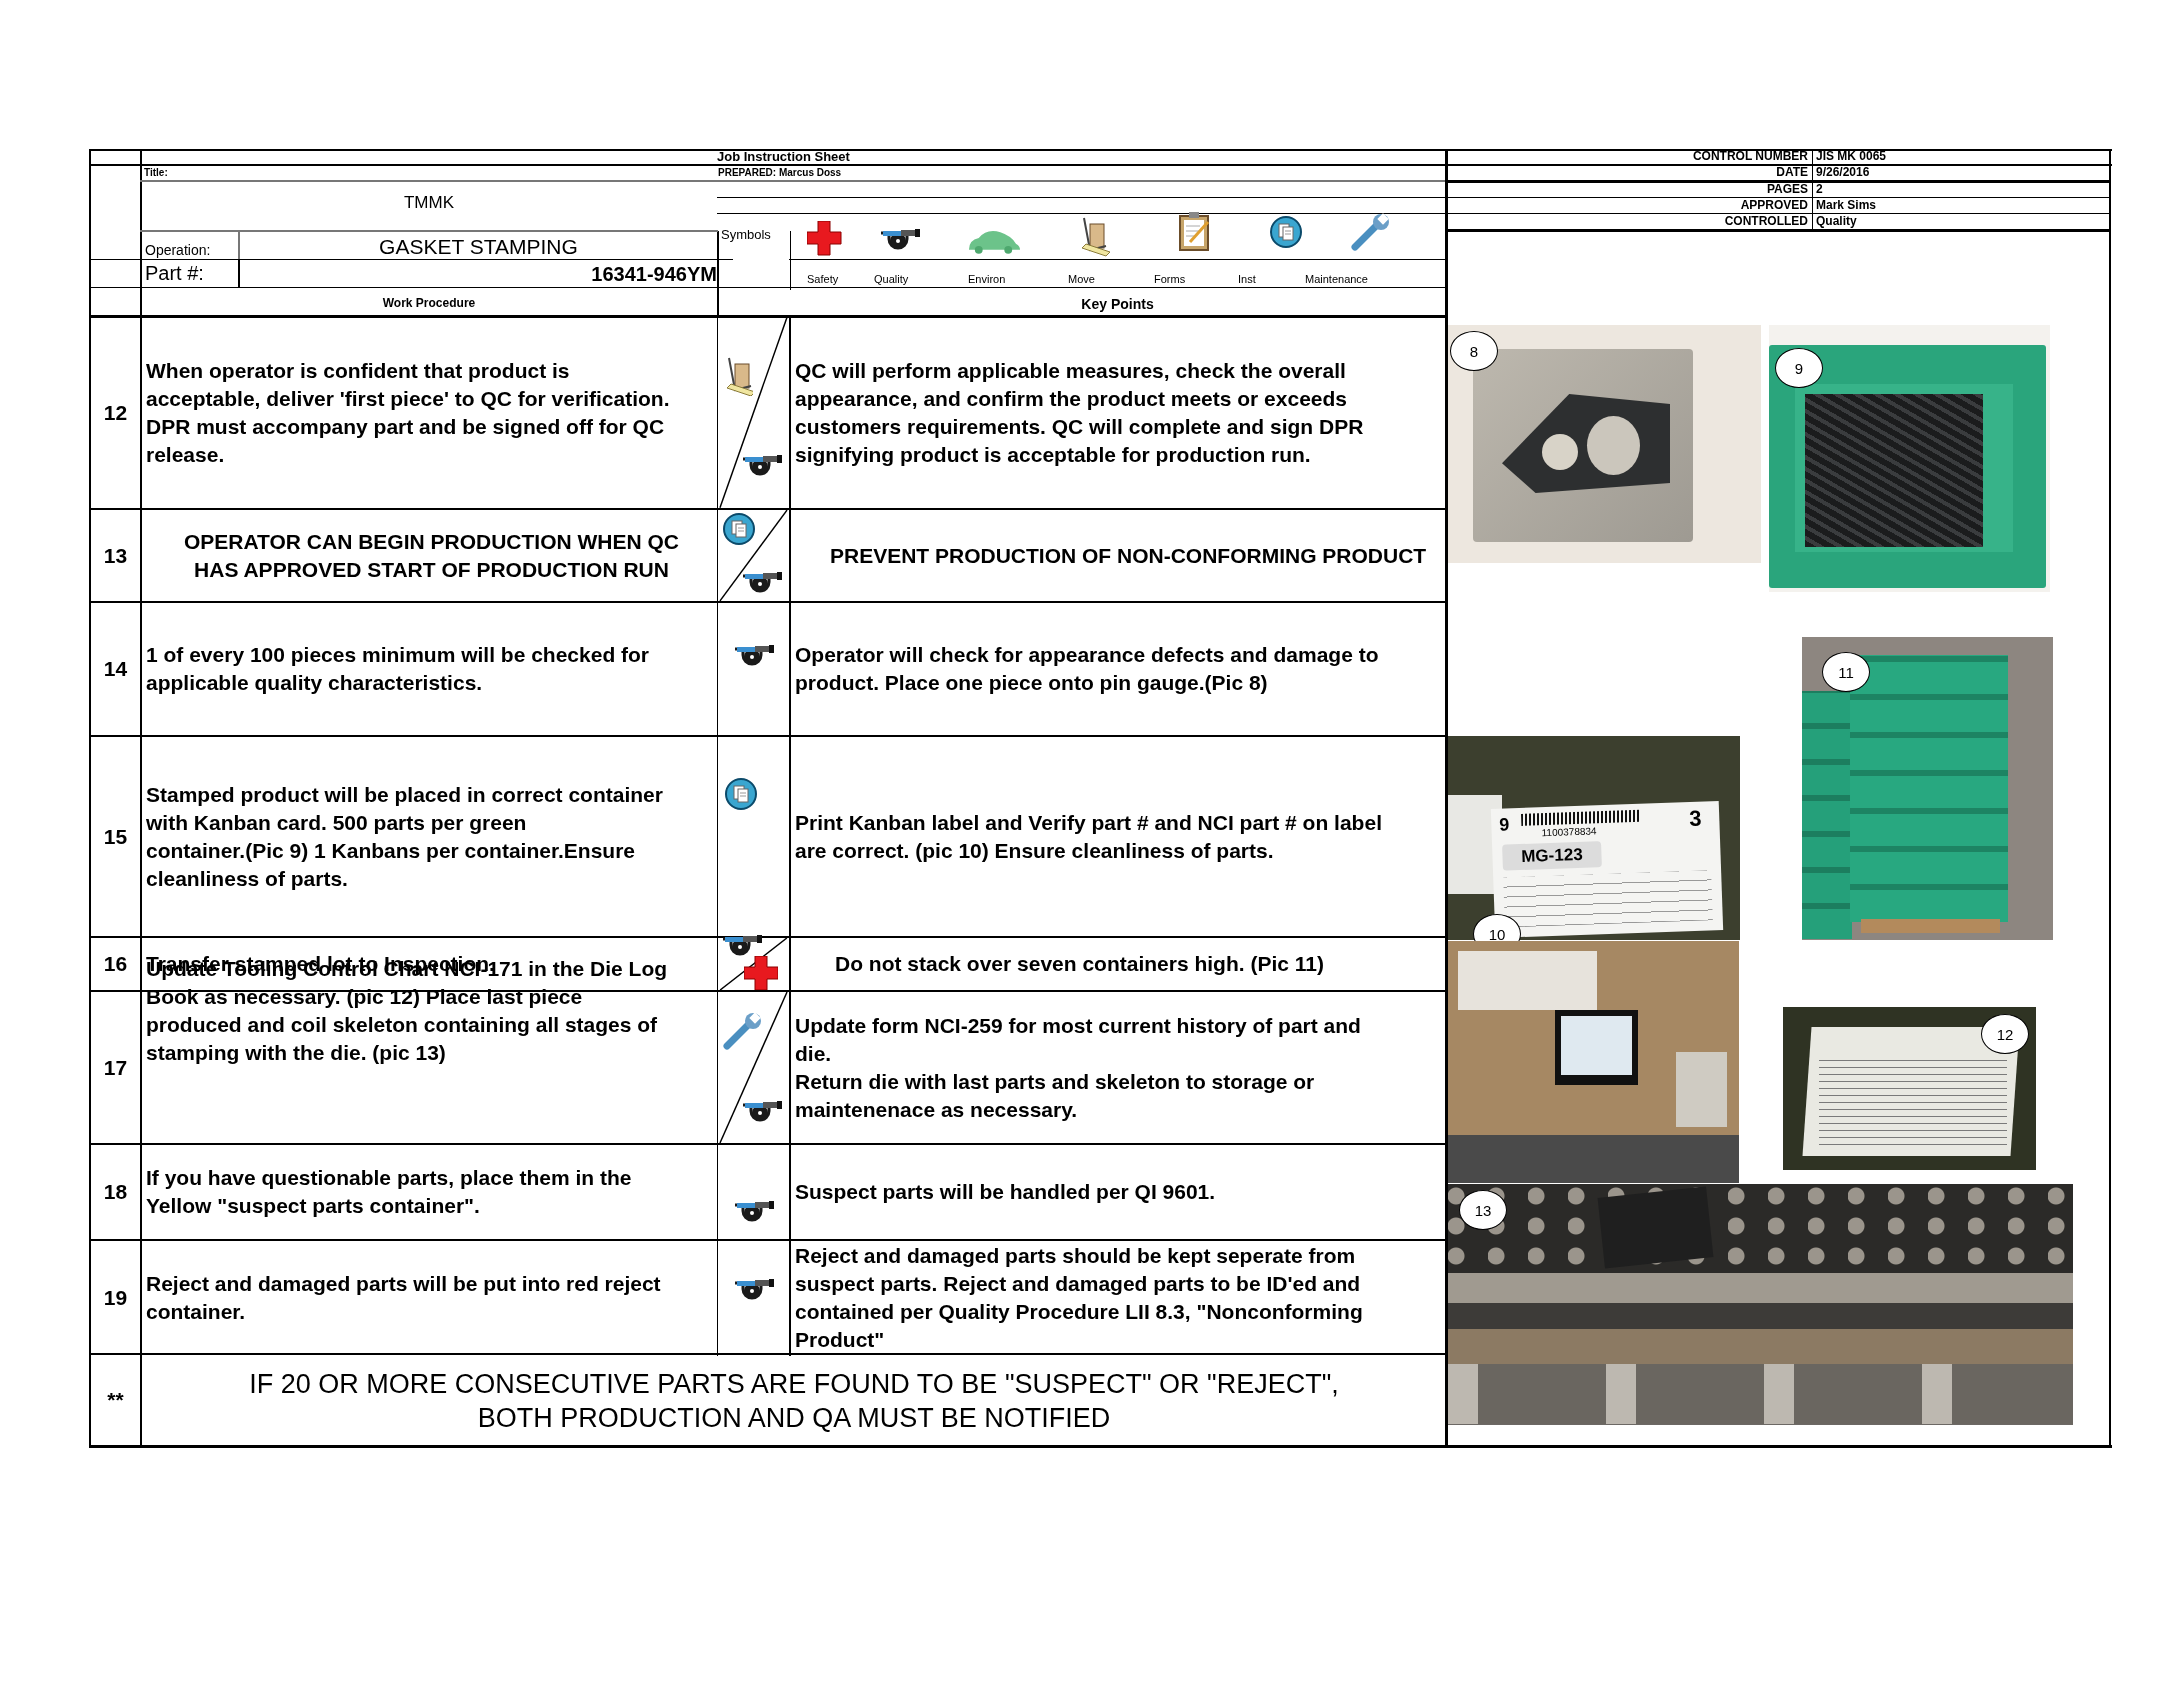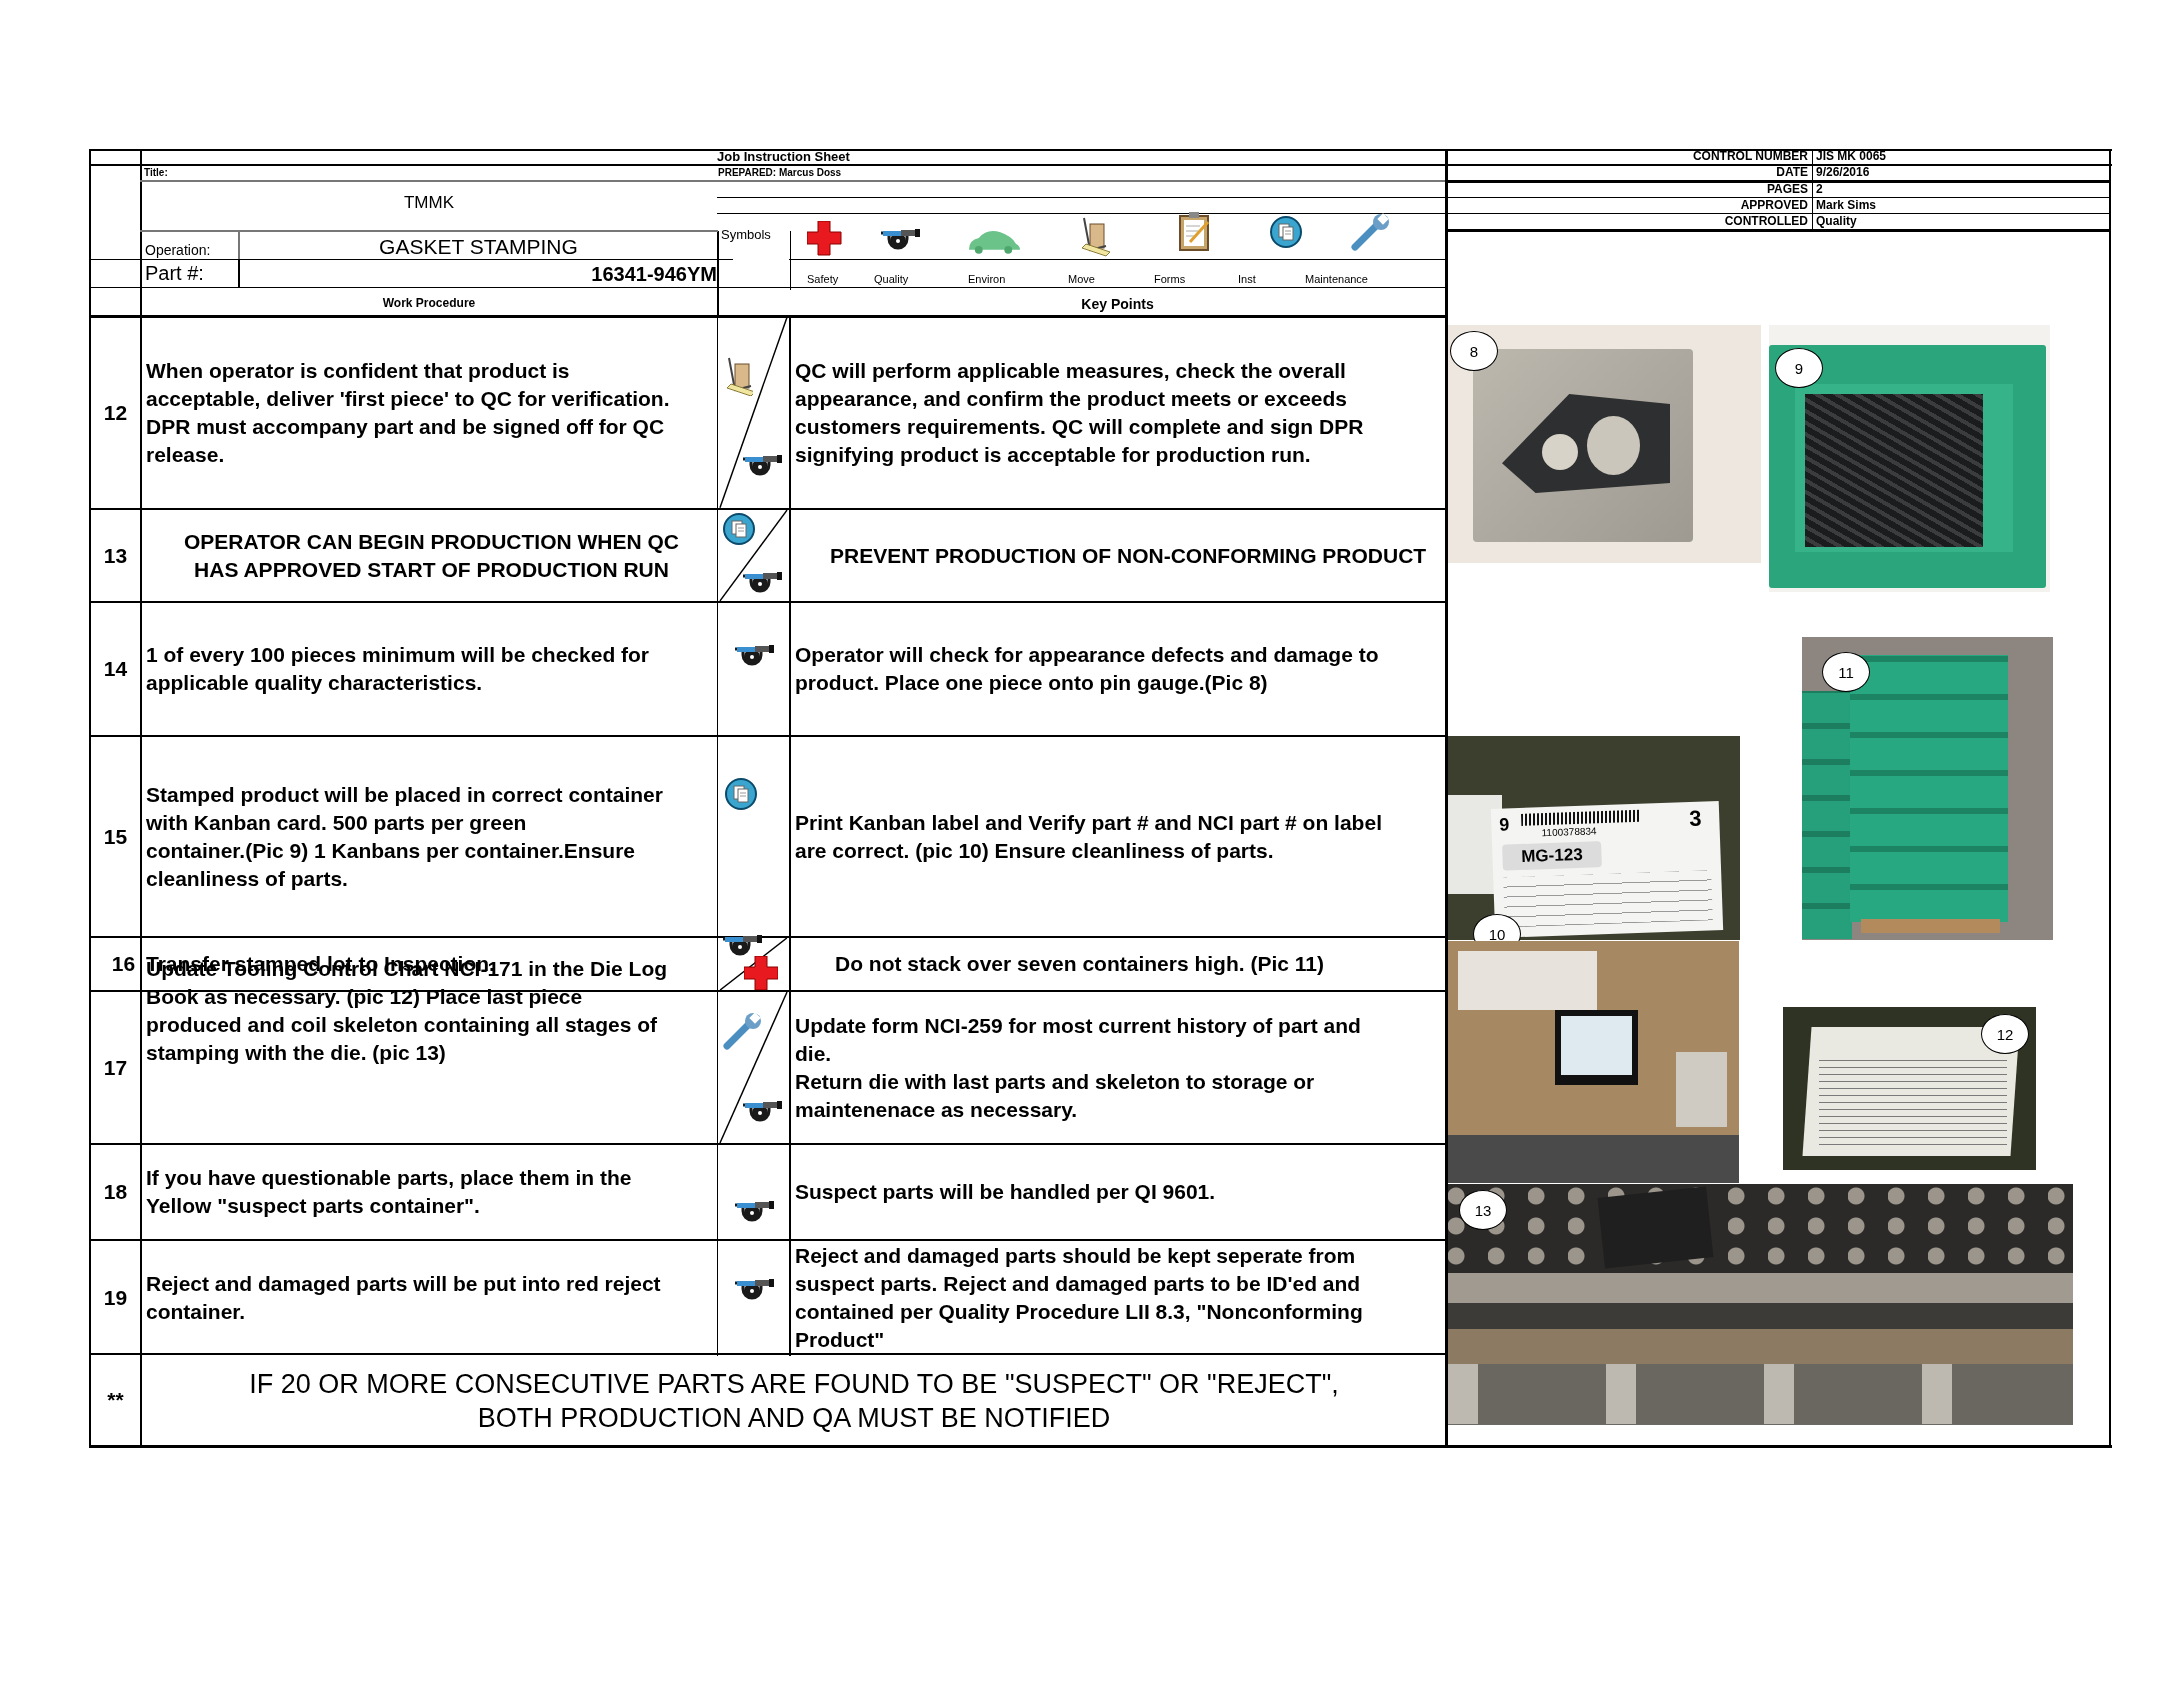--- a/index.html
+++ b/index.html
@@ -223,21 +223,21 @@
 container.(Pic 9) 1 Kanbans per container.Ensure
 cleanliness of parts.</div>
   <svg class="ico" style="left:725px;top:778px;" width="34" height="34" viewBox="0 0 34 34">
       <use href="#sym-inst"></use>
     </svg>
   <div class="abs cell" style="left:791px;top:737px;width:653px;height:199px;">Print Kanban label and Verify part # and NCI part # on label
 are correct. (pic 10)   Ensure cleanliness of parts.</div>
 </div>
 
 <div>
-  <div class="abs num" style="left:91px;top:938px;width:49px;height:52px;margin-left:8px;">16</div>
+  <div class="abs num" style="left:91px;top:938px;width:49px;height:52px;">16</div>
   <div class="abs cell" style="left:142px;top:938px;width:575px;height:52px;">Transfer stamped lot to Inspection.</div>
   <svg class="diag" style="left:718px;top:938px;" width="71" height="52" viewBox="0 0 72 53">
       <line x1="70" y1="0" x2="2" y2="53" stroke="#000" stroke-width="1.5"></line>
     </svg>
   <svg class="ico" style="left:721px;top:935px;" width="44" height="30" viewBox="0 0 44 30">
       <use href="#sym-micro"></use>
     </svg>
   <svg class="ico" style="left:744px;top:956px;" width="34" height="34" viewBox="0 0 34 34">
       <use href="#sym-cross"></use>
     </svg>

